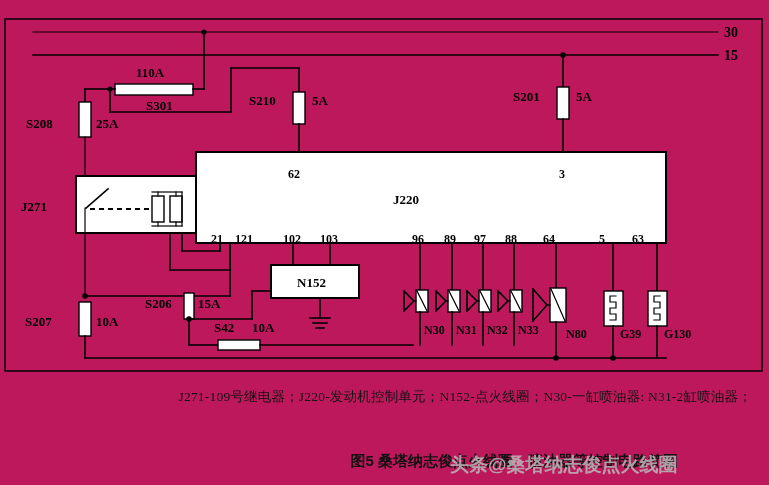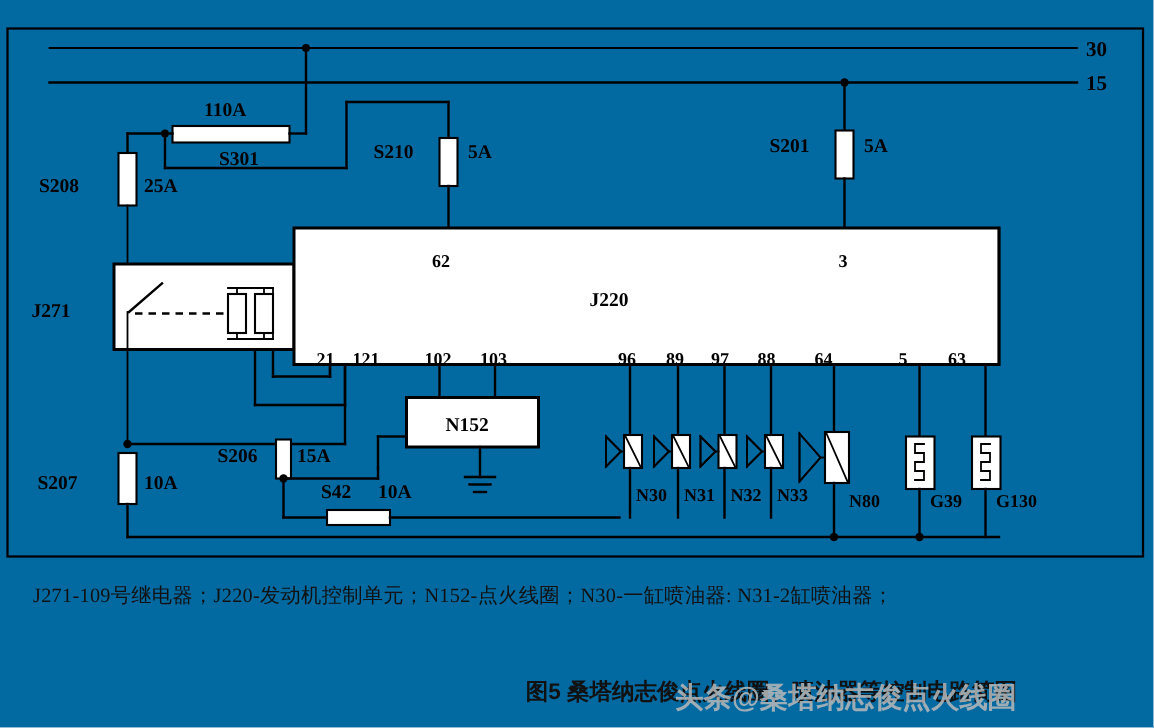--- a/index.html
+++ b/index.html
@@ -11,21 +11,21 @@
     width: 769px;
     height: 485px;
     font-family: "Liberation Serif", serif;
     overflow: hidden;
     position: relative;
   }
   #root {
     position: relative;
     width: 769px;
     height: 485px;
-    background: #0369a1;
+    background: #be185d;
   }
   svg#schematic {
     position: absolute;
     left: 0;
     top: 0;
     width: 769px;
     height: 485px;
     display: block;
   }
   svg#schematic text {
@@ -75,21 +75,21 @@
     position: absolute;
     left: 22px;
     top: 383px;
     width: 730px;
     font-family: "Liberation Serif", serif;
     font-size: 13.5px;
     line-height: 28px;
     color: #111111;
     letter-spacing: 0.2px;
   }
-  .legend div { white-space: nowrap; }
+  .legend div { white-space: nowrap; text-align: right; }
   .caption {
     position: absolute;
     left: 0;
     top: 452px;
     width: 678px;
     text-align: right;
     font-family: "Liberation Sans", sans-serif;
     font-size: 15px;
     font-weight: bold;
     color: #111111;

